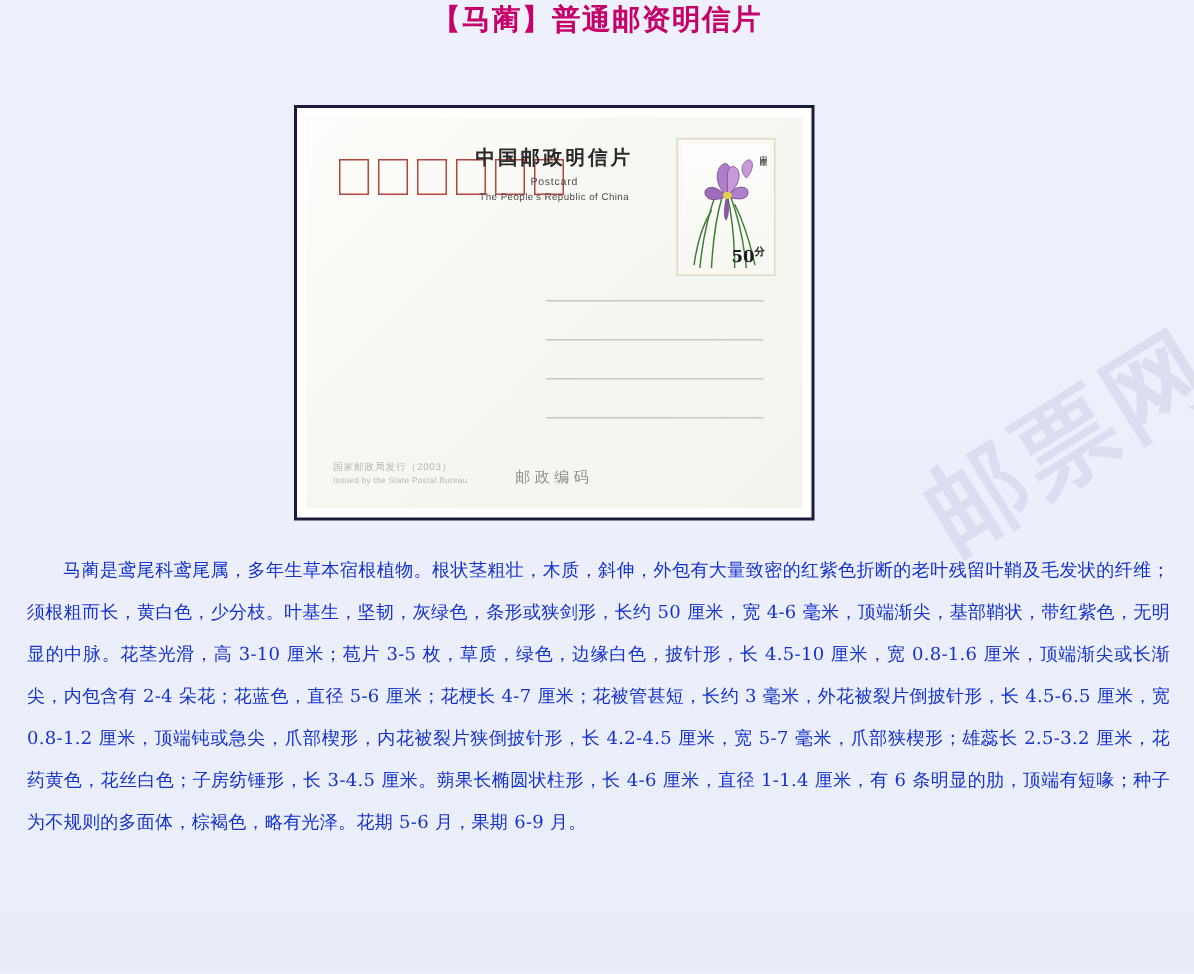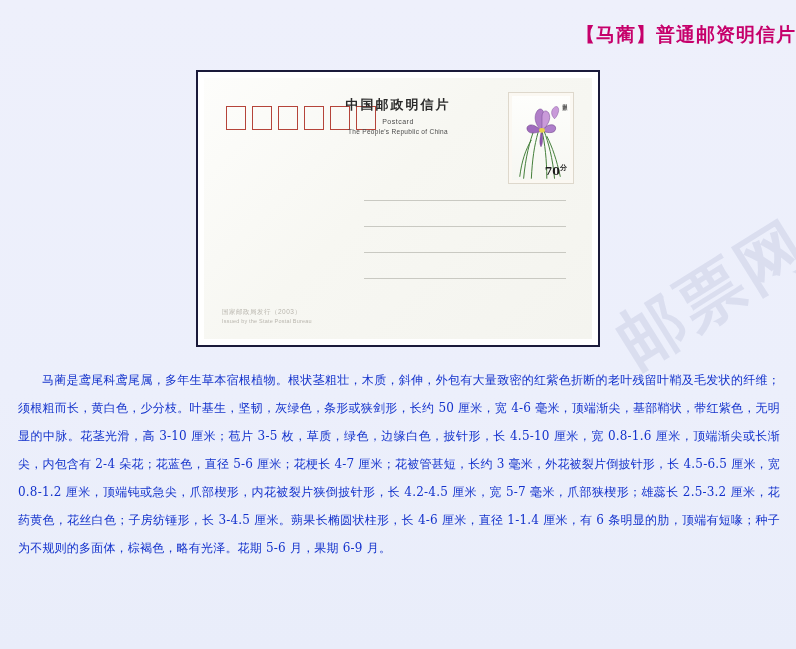--- a/index.html
+++ b/index.html
@@ -17,22 +17,21 @@
   .page {
     position: relative;
     width: 796px;
     height: 649px;
     background: linear-gradient(180deg, #eef0fb 0%, #eceffb 60%, #e9edfa 100%);
     box-sizing: border-box;
   }
 
   
   .title-wrap {
-    text-align: right;
-    padding-top: 22px;
+    text-align: center;
   }
   .title {
     display: inline-block;
     font-family: "DejaVu Serif", "Liberation Serif", serif;
     font-weight: bold;
     font-size: 19px;
     color: #c6006b;
     letter-spacing: 1px;
   }
   .title .bracket {
@@ -55,21 +54,21 @@
     pointer-events: none;
     user-select: none;
     white-space: nowrap;
   }
 
   
   .card-frame {
     position: absolute;
     left: 196px;
     top: 70px;
-    width: 404px;
+    width: 347px;
     height: 277px;
     background: #ffffff;
     border: 2px solid #1a1a3a;
     box-sizing: border-box;
     overflow: hidden;
   }
   .card-inner {
     position: absolute;
     left: 6px;
     top: 6px;
@@ -276,32 +275,33 @@
               <path d="M30 31 C24 33 18 34 16 30 C14 26 18 23 23 25 C27 27 29 29 30 31 Z" fill="#9f6bbd" stroke="#6f4189" stroke-width="0.6"></path>
               <path d="M32 31 C38 33 44 33 45 29 C46 25 42 23 37 25 C34 27 33 29 32 31 Z" fill="#ae7fcb" stroke="#6f4189" stroke-width="0.6"></path>
               <path d="M30 32 C29 38 28 44 30 47 C32 44 32 38 31 32 Z" fill="#8e57ae" stroke="#6f4189" stroke-width="0.5"></path>
               <ellipse cx="31" cy="30" rx="3" ry="2.4" fill="#e8d04a"></ellipse>
             </g>
             <g>
               <path d="M44 18 C40 14 40 9 44 6 C47 4 49 7 48 11 C47 15 45 17 44 18 Z" fill="#c99ad9" stroke="#7d4f9b" stroke-width="0.5"></path>
             </g>
           </svg>
           <div class="stamp-vtext">中国邮政</div>
-          <div class="stamp-value"><span>70</span><span class="unit">分</span></div>
+          <div class="stamp-value"><span>50</span><span class="unit">分</span></div>
         </div>
       </div>
 
       <div class="rule r1"></div>
       <div class="rule r2"></div>
       <div class="rule r3"></div>
       <div class="rule r4"></div>
 
       <div class="issuer">
         <div class="cn">国家邮政局发行（2003）</div>
         <div class="en">Issued by the State Postal Bureau</div>
       </div>
 
+      <div class="postcode-label">邮政编码</div>
     </div>
   </div>
 
   <div class="body-text">马蔺是鸢尾科鸢尾属，多年生草本宿根植物。根状茎粗壮，木质，斜伸，外包有大量致密的红紫色折断的老叶残留叶鞘及毛发状的纤维；须根粗而长，黄白色，少分枝。叶基生，坚韧，灰绿色，条形或狭剑形，长约 50 厘米，宽 4-6 毫米，顶端渐尖，基部鞘状，带红紫色，无明显的中脉。花茎光滑，高 3-10 厘米；苞片 3-5 枚，草质，绿色，边缘白色，披针形，长 4.5-10 厘米，宽 0.8-1.6 厘米，顶端渐尖或长渐尖，内包含有 2-4 朵花；花蓝色，直径 5-6 厘米；花梗长 4-7 厘米；花被管甚短，长约 3 毫米，外花被裂片倒披针形，长 4.5-6.5 厘米，宽 0.8-1.2 厘米，顶端钝或急尖，爪部楔形，内花被裂片狭倒披针形，长 4.2-4.5 厘米，宽 5-7 毫米，爪部狭楔形；雄蕊长 2.5-3.2 厘米，花药黄色，花丝白色；子房纺锤形，长 3-4.5 厘米。蒴果长椭圆状柱形，长 4-6 厘米，直径 1-1.4 厘米，有 6 条明显的肋，顶端有短喙；种子为不规则的多面体，棕褐色，略有光泽。花期 5-6 月，果期 6-9 月。</div>
 
 </div>
 
 </body></html>

